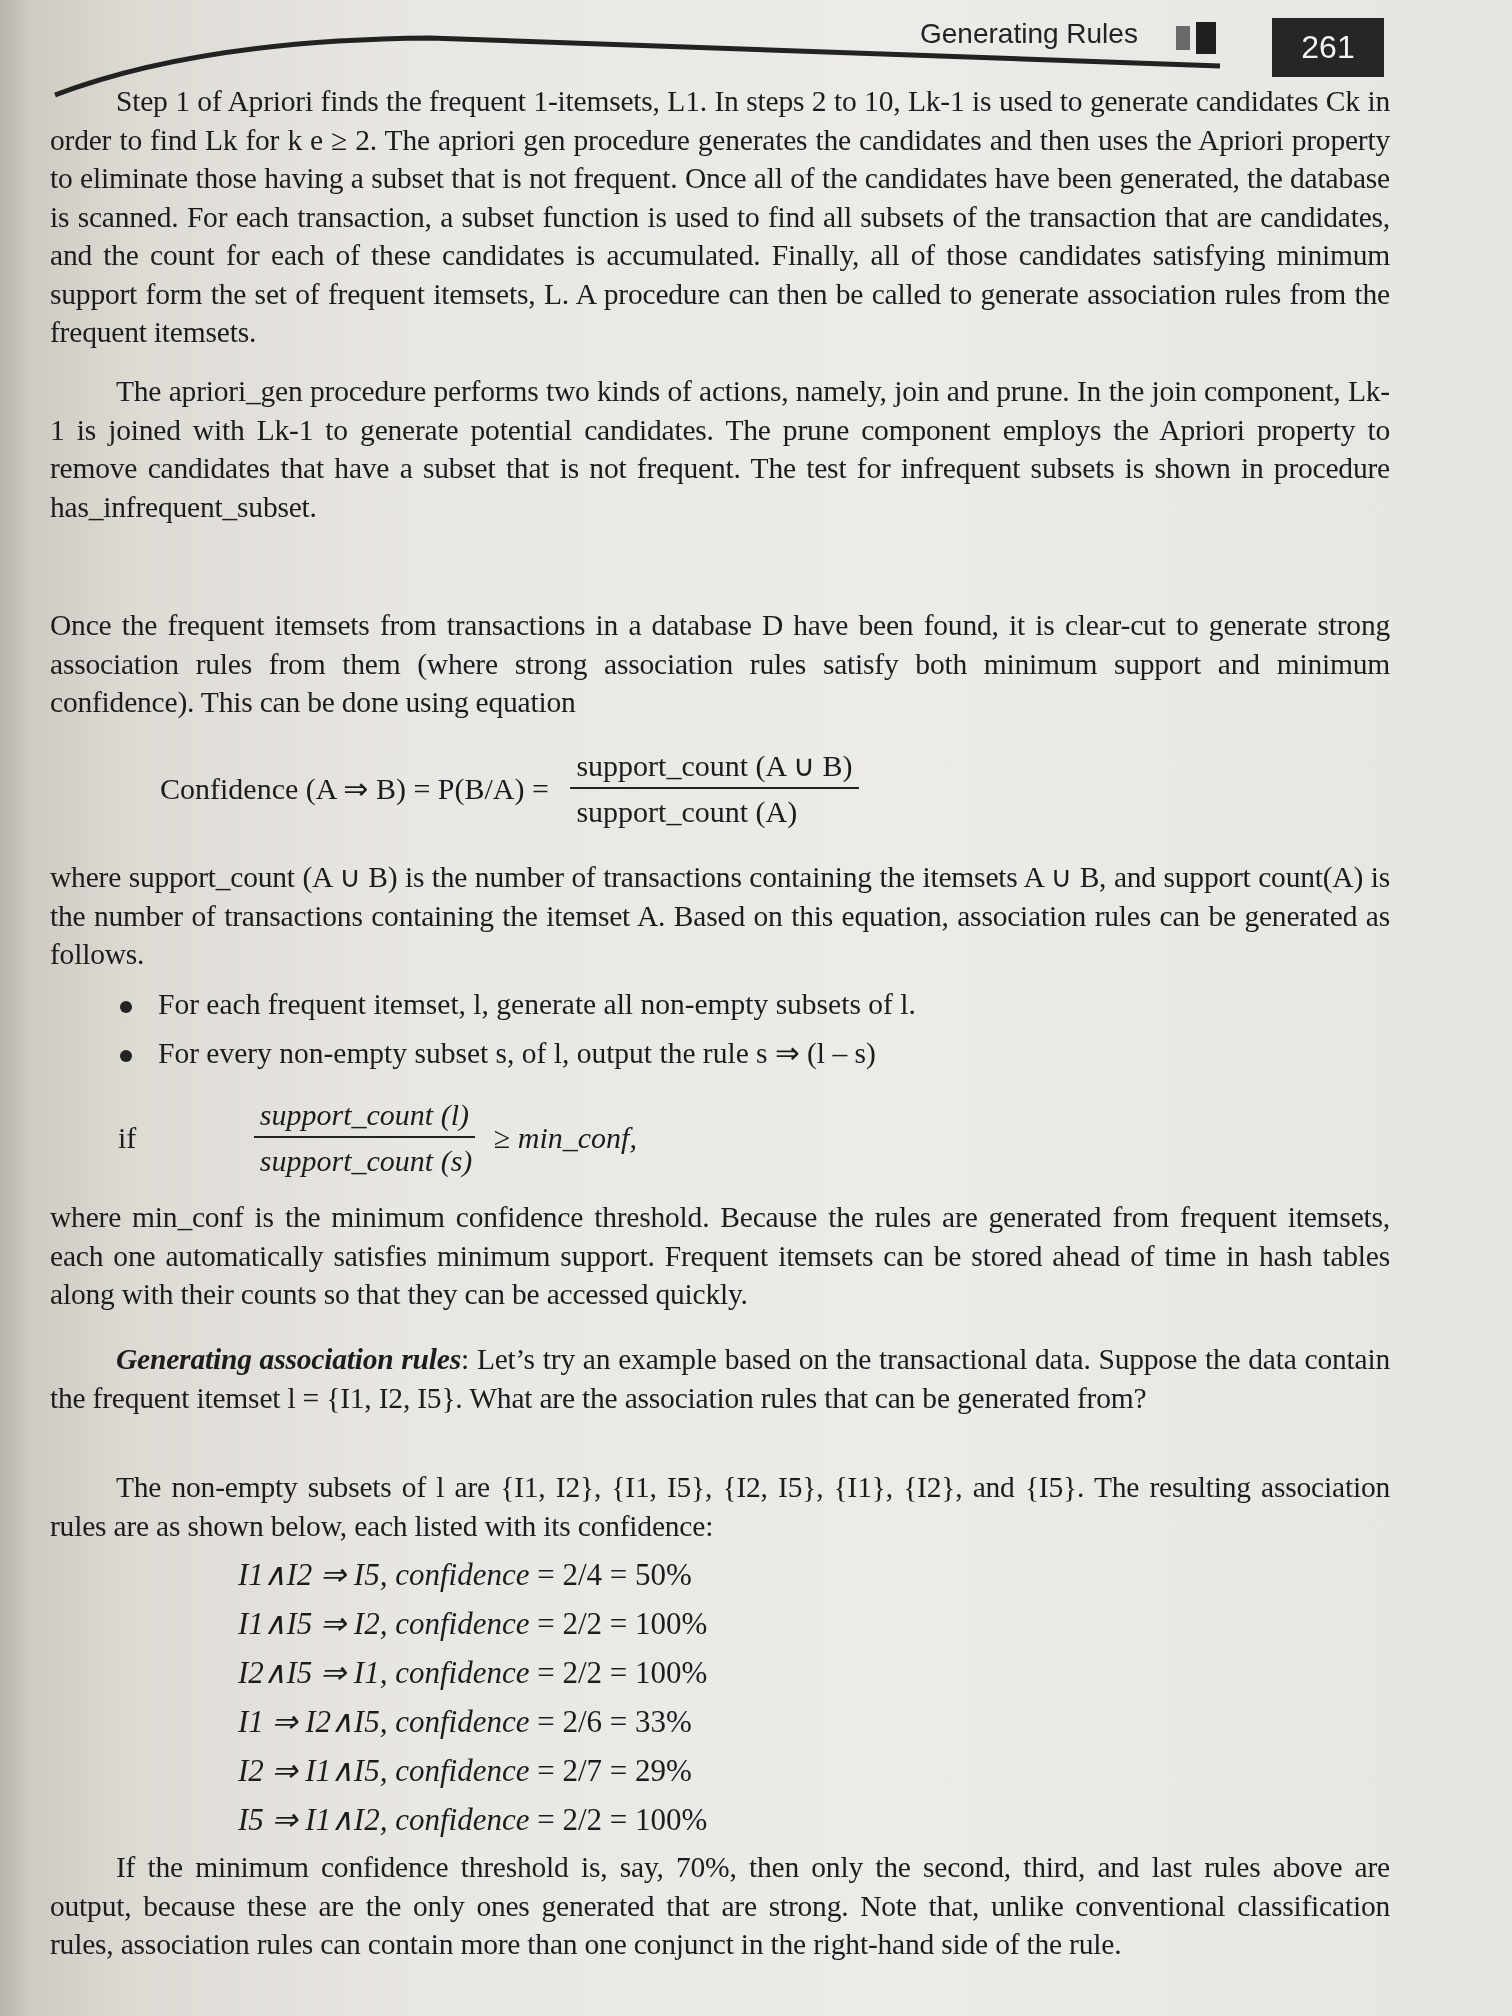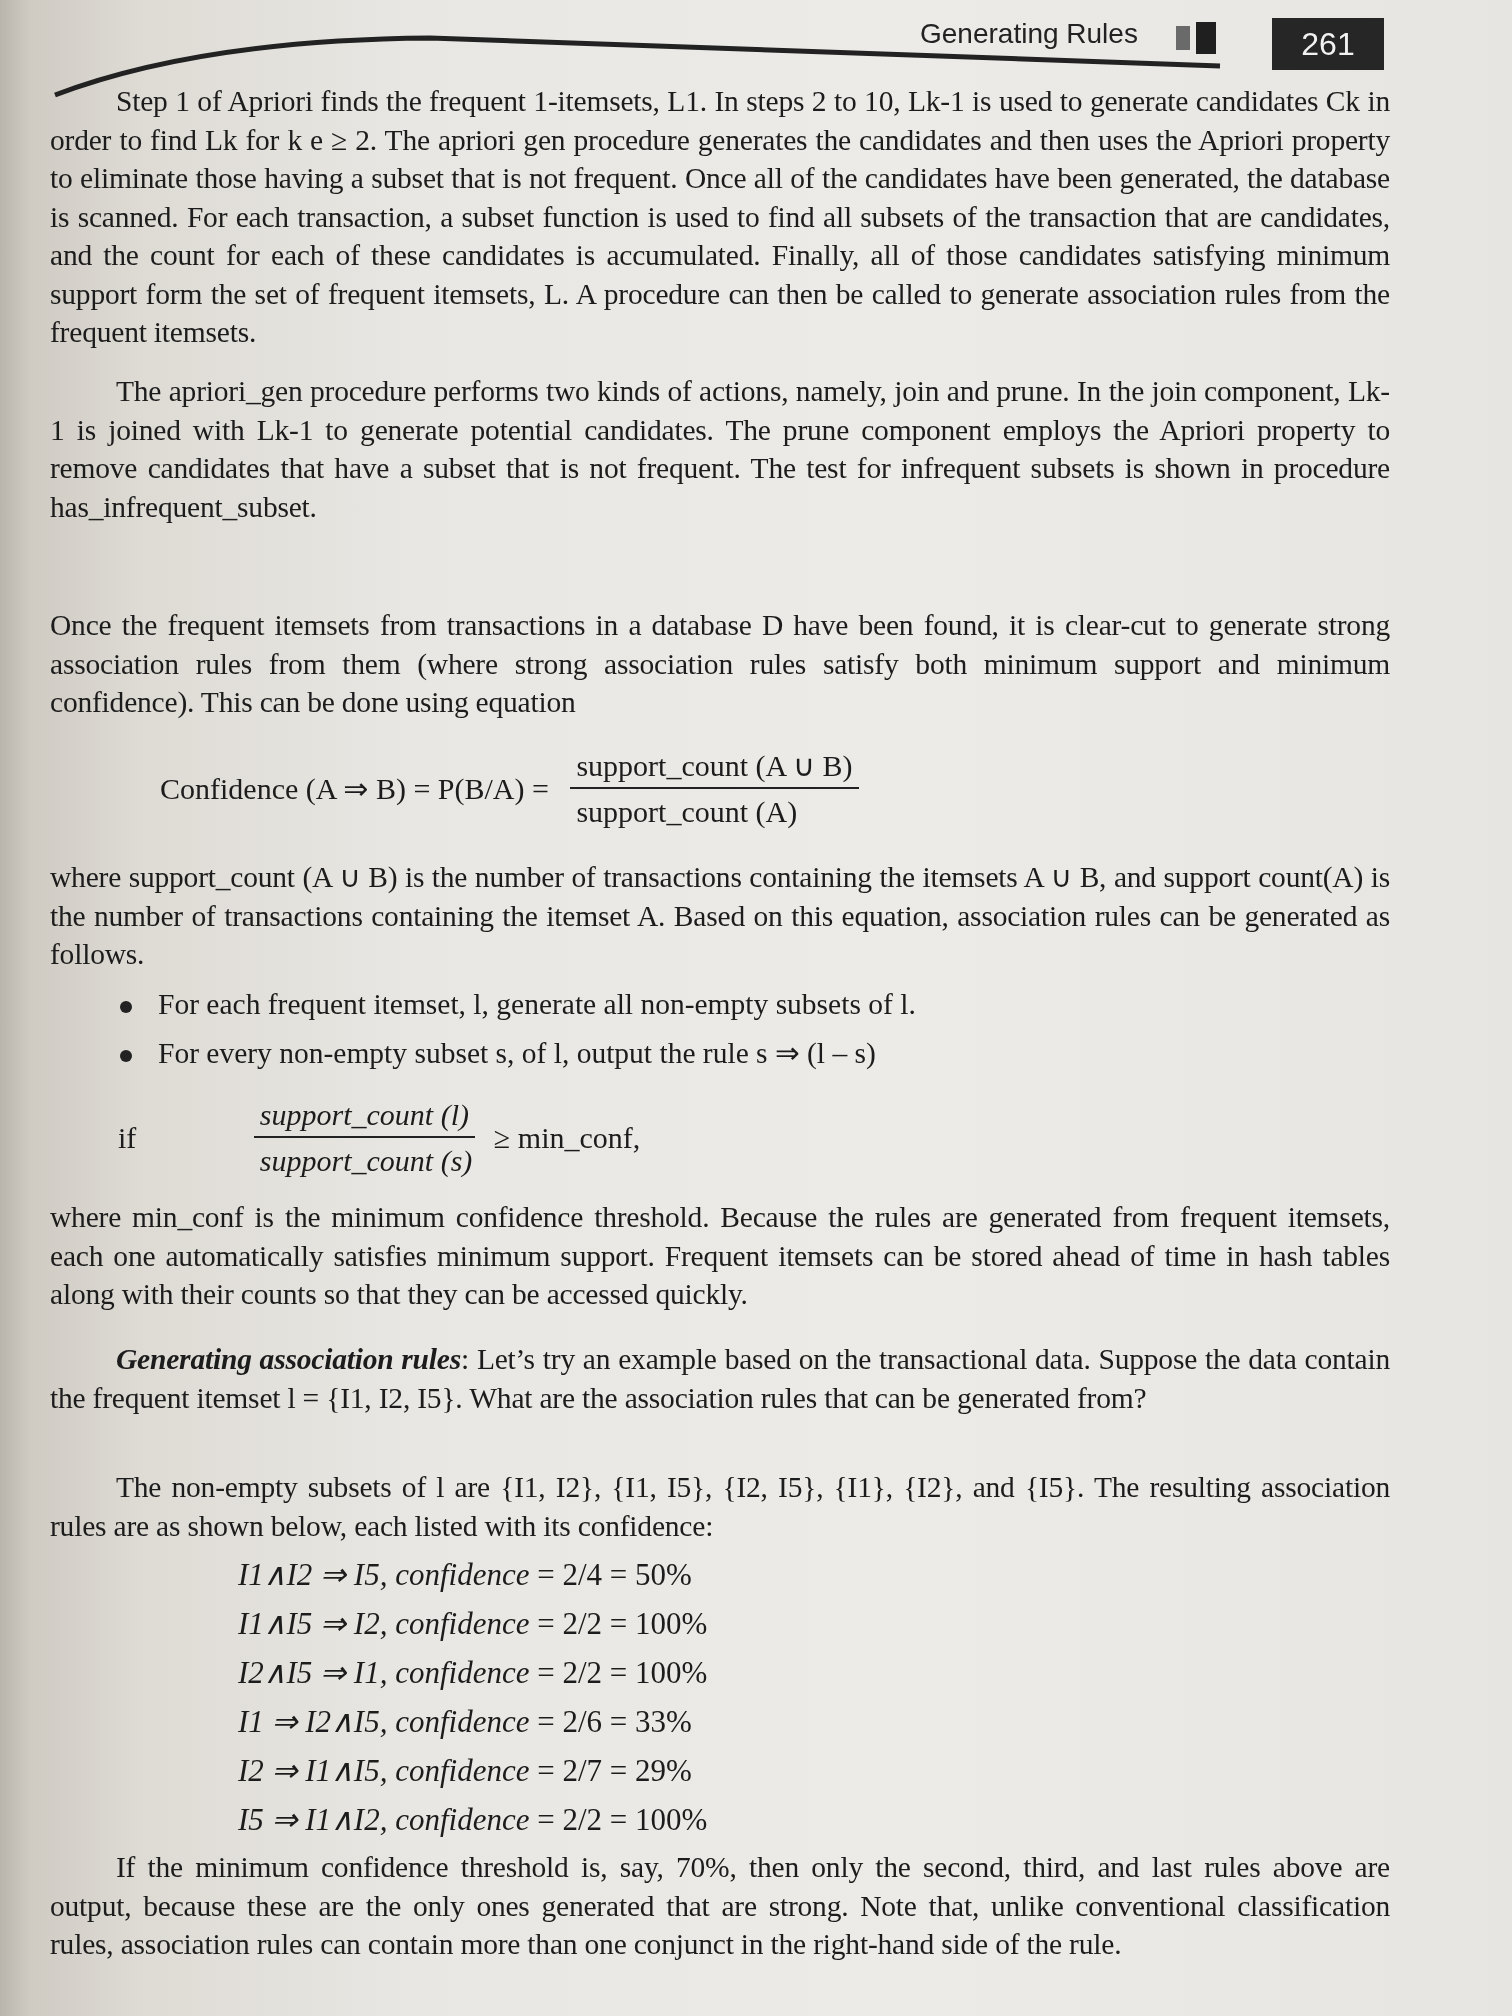--- a/index.html
+++ b/index.html
@@ -11,21 +11,21 @@
     position:relative;
   }
   .page { position:absolute; left:0; top:0; width:1512px; height:2016px; }
   .header-title {
     position:absolute; left:920px; top:18px;
     font-family:"Liberation Sans", sans-serif; font-size:28px; color:#222;
   }
   .hdr-sq1 { position:absolute; left:1176px; top:26px; width:14px; height:24px; background:#6a6a6a; }
   .hdr-sq2 { position:absolute; left:1196px; top:22px; width:20px; height:32px; background:#1f1f1f; }
   .page-num {
-    position:absolute; left:1272px; top:18px; width:112px; height:52px;
+    position:absolute; left:1272px; top:18px; width:112px; height:59px;
     background:#262626; color:#f2f2f2;
     font-family:"Liberation Sans", sans-serif; font-size:32px;
     display:flex; align-items:center; justify-content:center;
   }
   .rule-line { position:absolute; left:0; top:0; }
   .txt {
     position:absolute; left:50px; width:1340px;
     font-size:29.5px; line-height:38.5px; text-align:justify;
     letter-spacing:-0.2px;
   }
@@ -86,21 +86,21 @@
   <div class="bullet" style="top:1036px;">
     <span class="dot"></span><span>For every non-empty subset s, of l, output the rule  s ⇒ (l – s)</span>
   </div>
 
   <div class="eq-block" style="left:118px; top:1098px; font-size:30px;">
     <span style="vertical-align:middle; margin-right:110px;">if</span>
     <span class="frac" style="font-style:italic;">
       <span class="num">support_count (l)</span>
       <span class="den">support_count (s)</span>
     </span>
-    <span style="vertical-align:middle; margin-left:8px;">≥ min_conf,</span>
+    <span style="font-style:italic; vertical-align:middle; margin-left:8px;">≥ min_conf,</span>
   </div>
 
   <div class="txt" style="top:1198px;">
     <p>where min_conf is the minimum confidence threshold. Because the rules are generated from frequent itemsets, each one automatically satisfies minimum support. Frequent itemsets can be stored ahead of time in hash tables along with their counts so that they can be accessed quickly.</p>
   </div>
 
   <div class="txt" style="top:1340px;">
     <p class="indent"><b><i>Generating association rules</i></b><span>: Let’s try an example based on the transactional data. Suppose the data contain the frequent itemset l = {I1, I2, I5}. What are the association rules that can be generated from?</span></p>
   </div>
 

